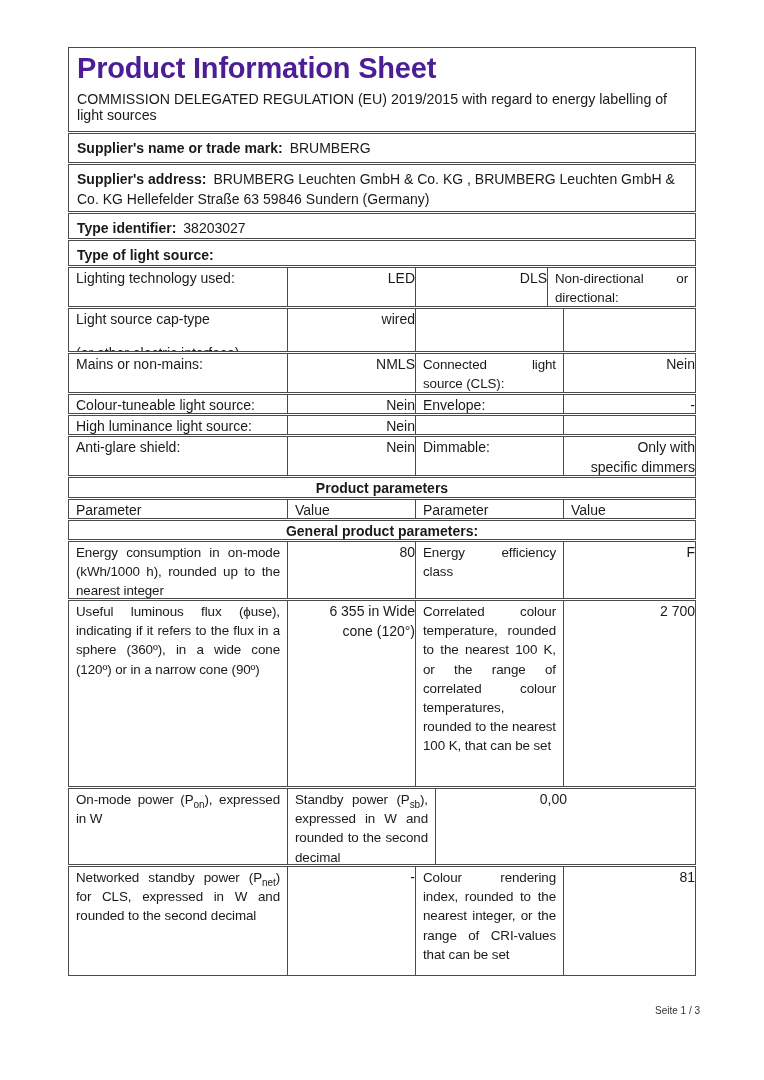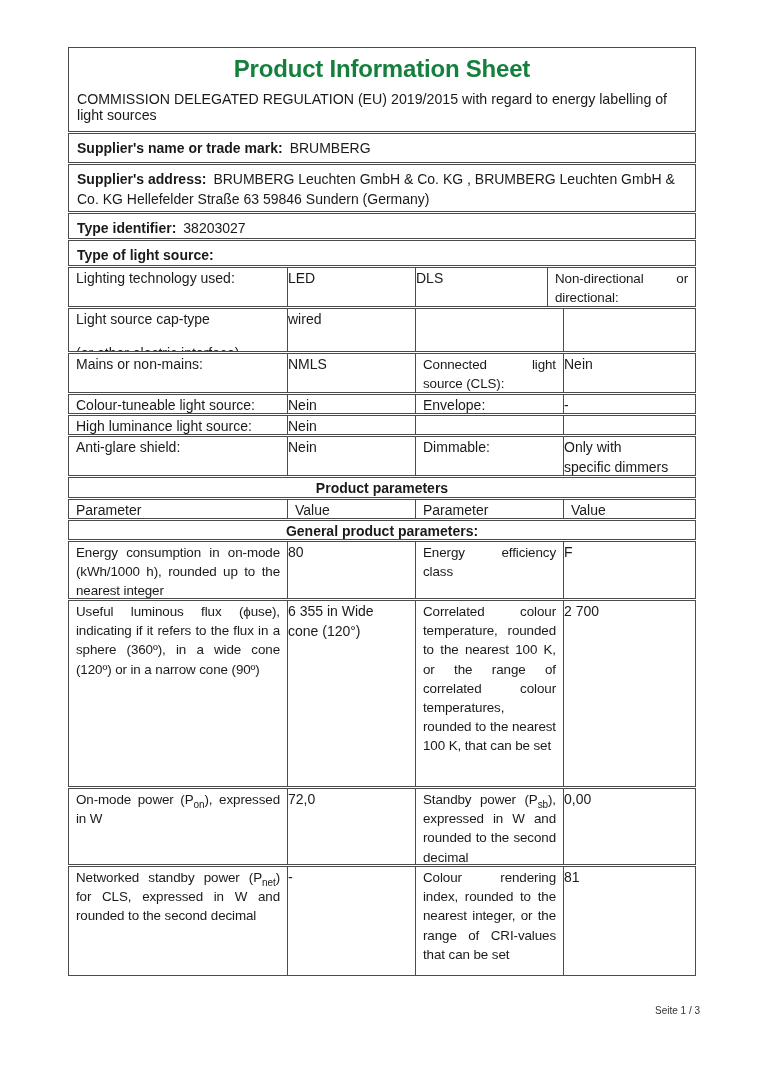--- a/index.html
+++ b/index.html
@@ -18,31 +18,31 @@
   .r6{height:40px}.r7{height:44px}.r8{height:40px}.r9{height:20px}.r10{height:20px}
   .r11{height:40px}.r12{height:21px}.r13{height:20px}.r14{height:20px}
   .r15{height:58px}.r16{height:187px}.r17{height:77px}.r18{height:110px}
 
   .cells{display:flex;align-items:stretch;}
   .c{box-sizing:border-box;border-left:1px solid #4b4b4b;overflow:hidden;}
   .c:first-child{border-left:none;}
   .c1{width:218px}.c2{width:128px}.c3{width:148px}.c4{width:132px}
 
   .lblc{padding:1px 7px 0 7px;font-size:14px;line-height:19.5px;}
-  .valc{padding-top:1px;text-align:left;font-size:14px;line-height:19.5px;white-space:pre-line;}
+  .valc{padding-top:1px;text-align:right;font-size:14px;line-height:19.5px;white-space:pre-line;}
   .just{text-align:justify;font-size:13.4px;letter-spacing:-0.1px;line-height:19.2px;}
   .b{font-weight:bold;}
   .sechead{text-align:center;font-weight:bold;font-size:14px;line-height:19px;padding-top:1px;}
 
   .inforow{padding:5px 8px 0 8px;font-size:14px;line-height:19.5px;}
   .inforow .val{margin-left:7px;}
 
   .titlecell h1{
-    margin:5px 8px 0 8px;font-size:24px;line-height:31px;font-weight:bold;
-    color:#15803d;letter-spacing:-0.2px;text-align:center;
+    margin:5px 8px 0 8px;font-size:29px;line-height:31px;font-weight:bold;
+    color:#4c1d95;letter-spacing:-0.2px;
   }
   .titlecell .subtitle{margin:7px 10px 0 8px;font-size:14.2px;line-height:16px;}
 
   sub{font-size:10px;line-height:0;}
 
   .footer{
     position:absolute;right:64px;top:1005px;font-size:10px;color:#333;
   }
 </style>
 </head>
@@ -138,21 +138,20 @@
   <div class="row r16 cells">
     <div class="c c1 lblc just">Useful luminous flux (ϕuse), indicating if it refers to the flux in a sphere (360º), in a wide cone (120º) or in a narrow cone (90º)</div>
     <div class="c c2 valc">6 355 in Wide
 cone (120°)</div>
     <div class="c c3 lblc just">Correlated colour temperature, rounded to the nearest 100 K, or the range of correlated colour temperatures, rounded to the nearest 100 K, that can be set</div>
     <div class="c c4 valc">2 700</div>
   </div>
 
   <div class="row r17 cells">
     <div class="c c1 lblc just"><span>On-mode power (P</span><sub>on</sub><span>), expressed in W</span></div>
-    <div class="c c2 valc">72,0</div>
     <div class="c c3 lblc just"><span>Standby power (P</span><sub>sb</sub><span>), expressed in W and rounded to the second decimal</span></div>
     <div class="c c4 valc">0,00</div>
   </div>
 
   <div class="row r18 cells">
     <div class="c c1 lblc just"><span>Networked standby power (P</span><sub>net</sub><span>) for CLS, expressed in W and rounded to the second decimal</span></div>
     <div class="c c2 valc">-</div>
     <div class="c c3 lblc just">Colour rendering index, rounded to the nearest integer, or the range of CRI-values that can be set</div>
     <div class="c c4 valc">81</div>
   </div>

